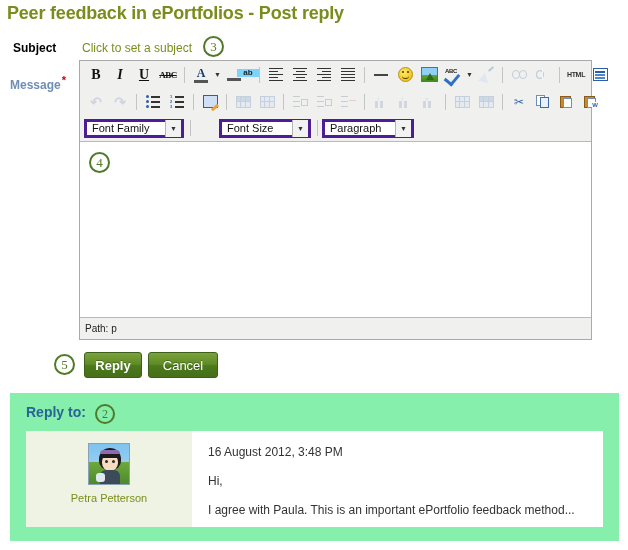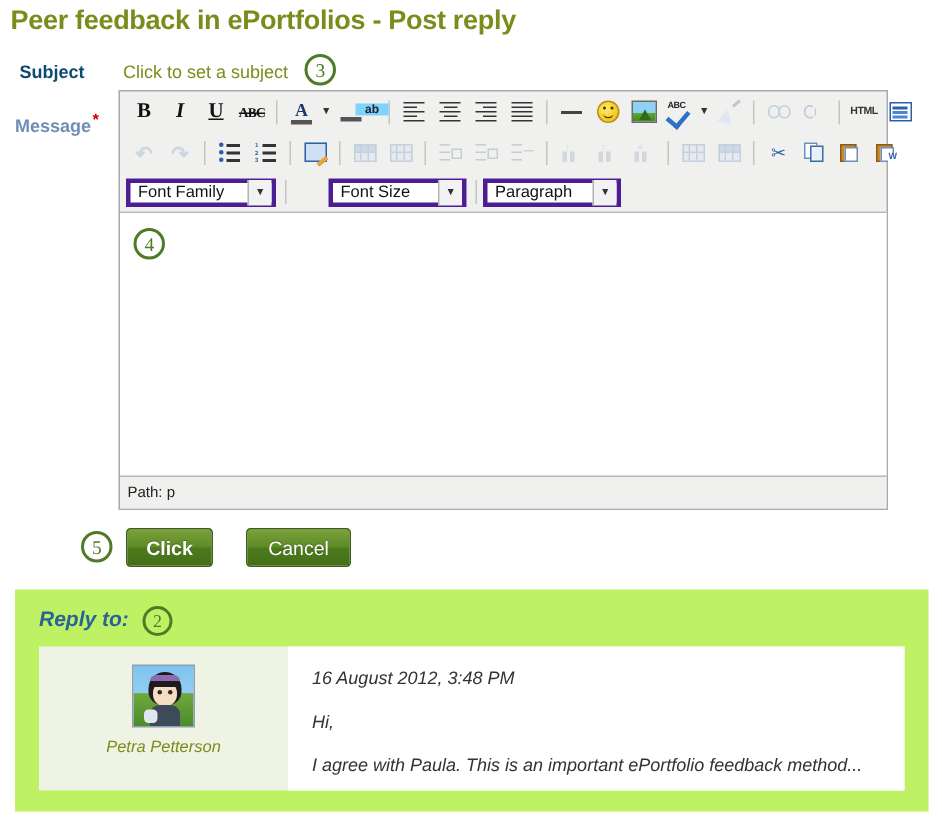--- a/index.html
+++ b/index.html
@@ -29,21 +29,21 @@
     white-space: nowrap;
   }
 
   
   .label-subject {
     position: absolute;
     left: 13px;
     top: 41px;
     font-size: 12px;
     font-weight: bold;
-    color: #0c4a6e;
+    color: #000000;
   }
   .label-message {
     position: absolute;
     left: 10px;
     top: 74px;
     font-size: 12px;
     font-weight: bold;
     color: #6f8eb5;
   }
   .req-star {
@@ -321,32 +321,31 @@
     font-size: 13px;
     font-weight: bold;
     display: flex;
     align-items: center;
     justify-content: center;
     cursor: pointer;
     box-sizing: border-box;
     text-shadow: 0 -1px 0 rgba(0,0,0,0.25);
   }
   .btn-post { left: 84px; top: 352px; width: 58px; }
-  .btn-cancel { left: 148px; top: 352px; width: 70px; font-weight: normal; margin-left: 16px; }
+  .btn-cancel { left: 148px; top: 352px; width: 70px; font-weight: normal; }
 
   
   .reply-panel {
     position: absolute;
     left: 10px;
     top: 393px;
     width: 609px;
     height: 148px;
-    background: #bef264;
-    box-sizing: border-box;
-    font-style: italic;
+    background: #86efac;
+    box-sizing: border-box;
   }
   .reply-title {
     position: absolute;
     left: 16px;
     top: 11px;
     font-size: 14px;
     font-weight: bold;
     color: #2a6496;
   }
   .post-block {
@@ -739,21 +738,21 @@
   <div class="ed-body"></div>
 
   <div class="ed-status">
     <span>Path: p</span>
   </div>
 </div>
 
 <div class="badge badge-4">4</div>
 
 <div class="badge badge-5">5</div>
-<div class="btn btn-post">Click</div>
+<div class="btn btn-post">Reply</div>
 <div class="btn btn-cancel">Cancel</div>
 
 <div class="reply-panel">
   <div class="reply-title">Reply to:</div>
 
   <div class="post-block">
     <div class="post-author">
       <div class="avatar">
         <span class="hair"></span>
         <span class="face"></span>

